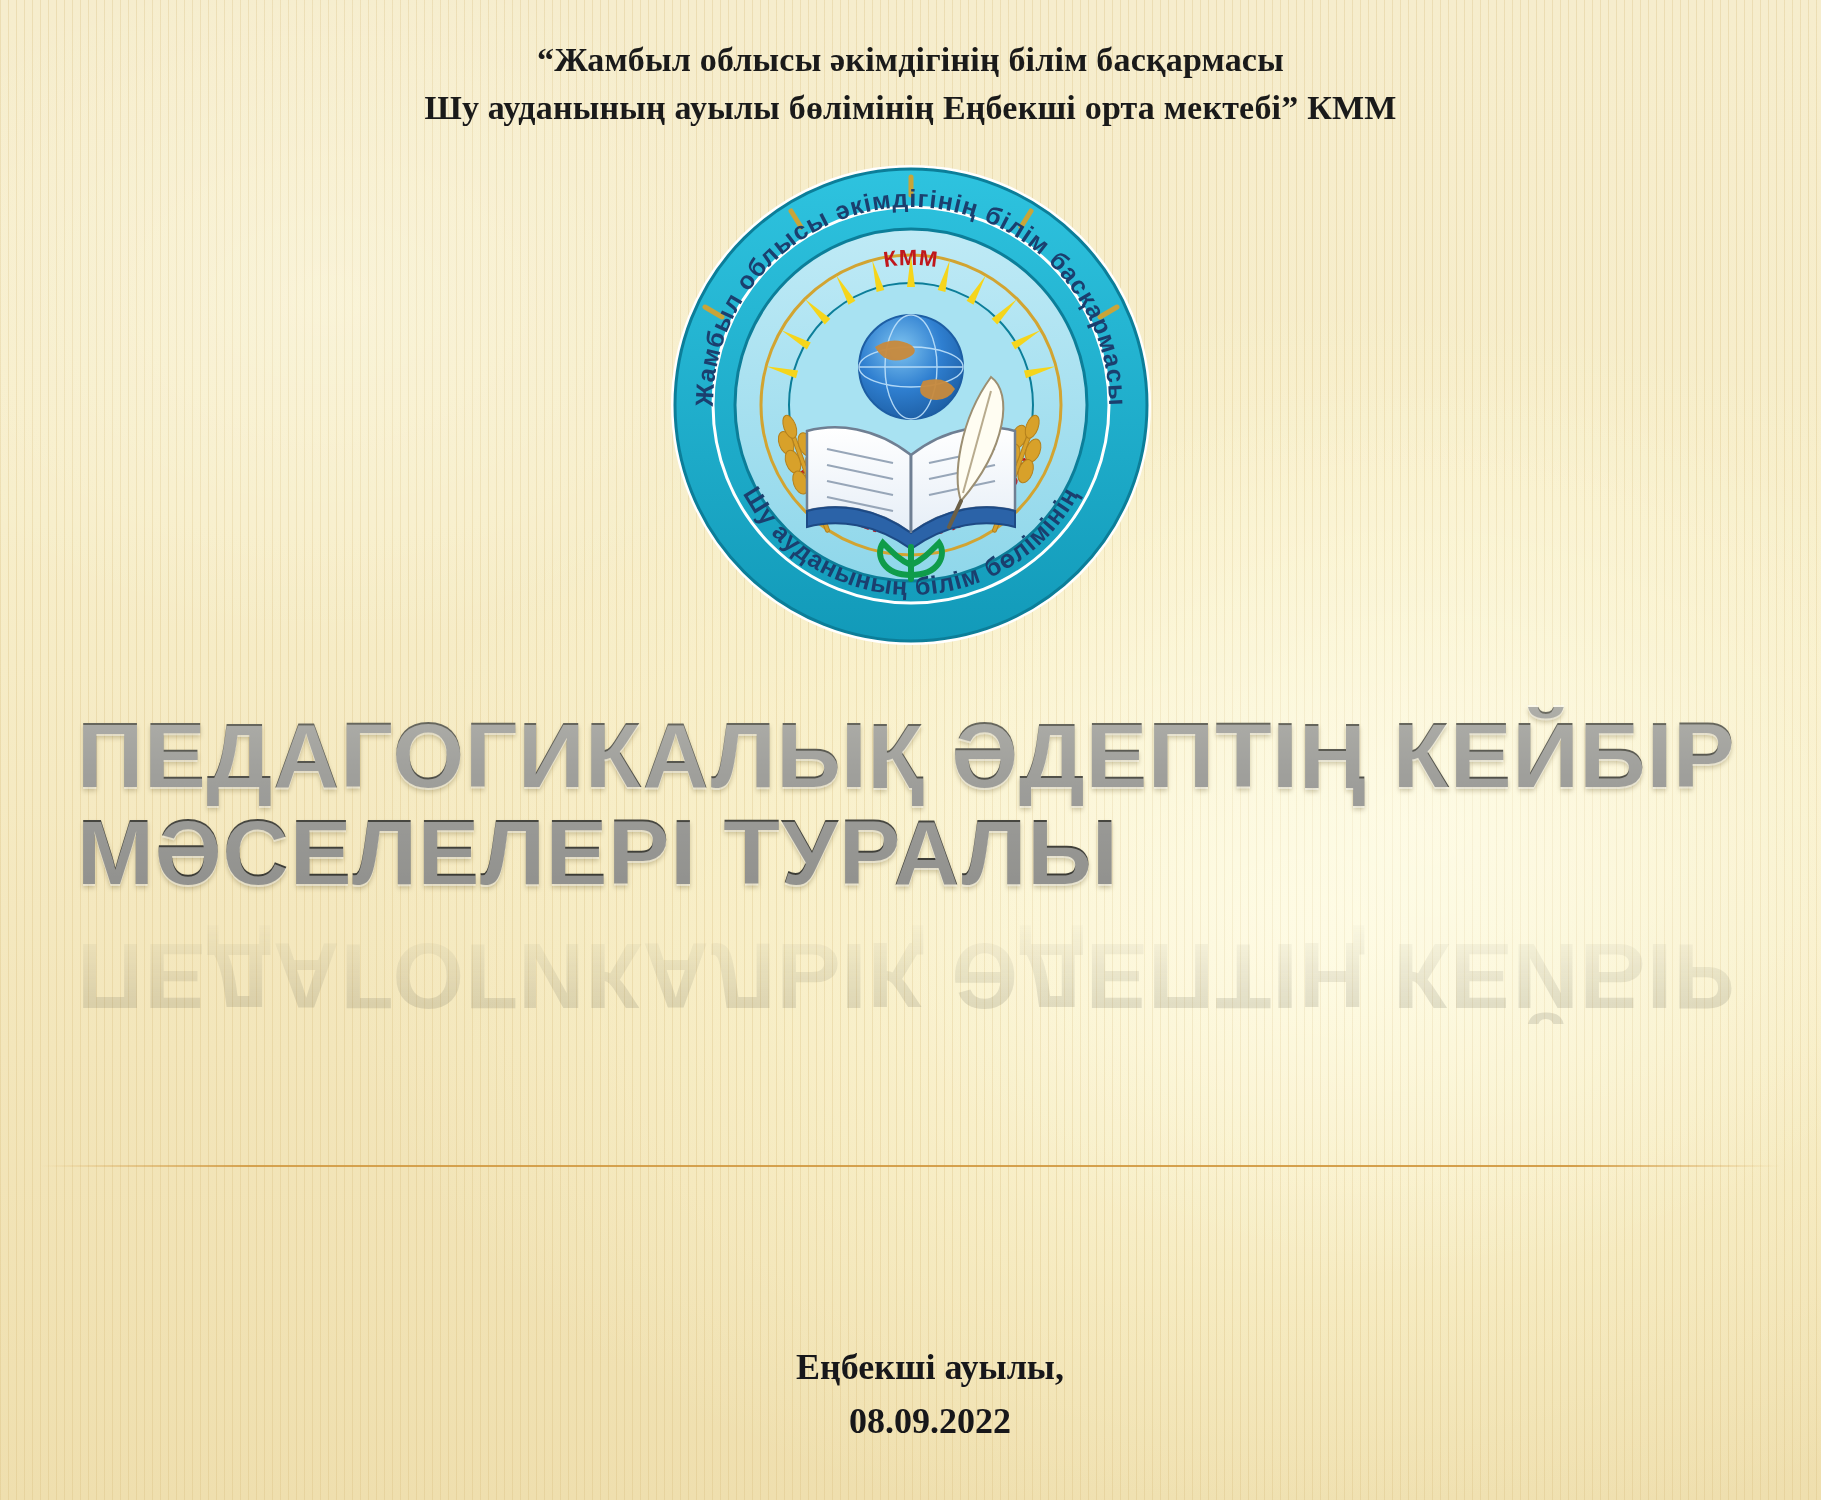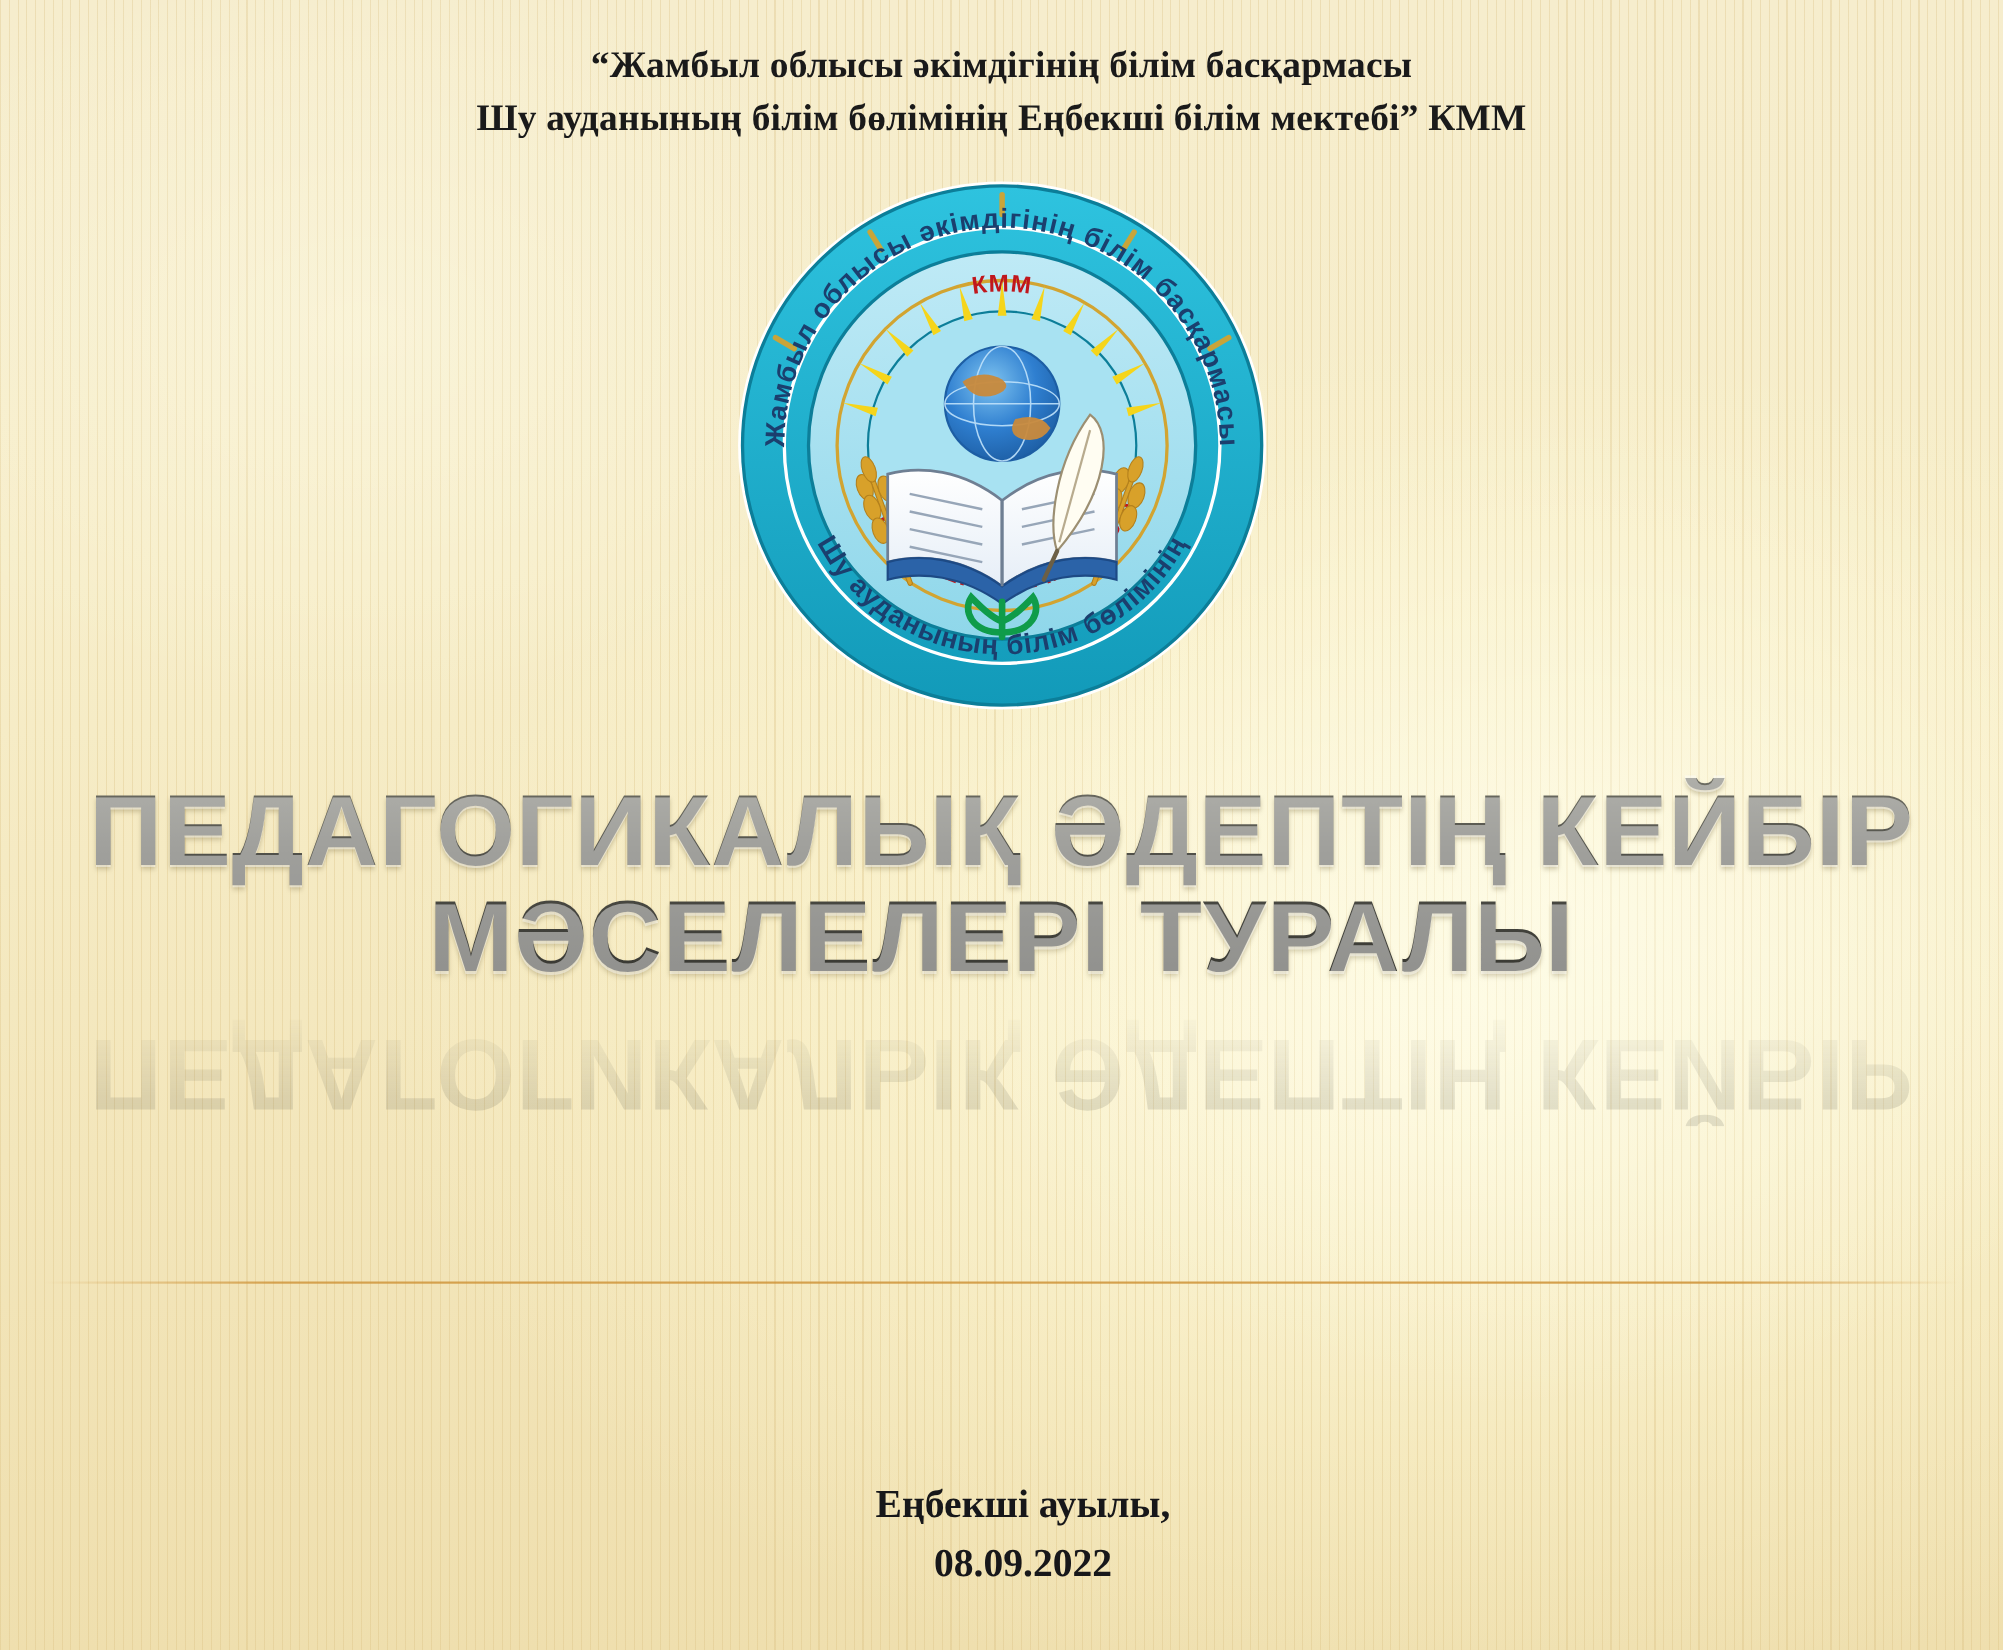--- a/index.html
+++ b/index.html
@@ -69,22 +69,23 @@
   }
   .emblem {
     width: 500px;
     height: 500px;
     display: block;
   }
 
   
   .title-block {
     margin-top: 52px;
-    text-align: center;
+    text-align: left;
     padding: 0 50px;
+    margin-left: 27px;
   }
   .title {
     font-family: "Liberation Sans", sans-serif;
     font-weight: bold;
     font-size: 92px;
     line-height: 1.06;
     letter-spacing: 1px;
     color: #4b4b46;
     text-transform: uppercase;
     background: linear-gradient(180deg, #6d6d63 0%, #51514a 35%, #3f3f39 75%, #35352f 100%);
@@ -136,21 +137,21 @@
   .footer .line { display: block; padding-left: 39px; }
 </style>
 </head>
 <body>
 
 <div class="slide">
   <div class="content">
 
     <div class="header">
       <span class="line">“Жамбыл облысы әкімдігінің білім басқармасы</span>
-      <span class="line">Шу ауданының білім бөлімінің Еңбекші білім мектебі” КММ</span>
+      <span class="line">Шу ауданының ауылы бөлімінің Еңбекші орта мектебі” КММ</span>
     </div>
 
     <div class="emblem-wrap">
       <svg class="emblem" viewBox="0 0 500 500" aria-hidden="true">
         <defs>
           <path id="arcTop" d="M 52 250 A 198 198 0 0 1 448 250"></path>
           <path id="arcBottom" d="M 60 250 A 190 190 0 0 0 440 250"></path>
           <path id="arcInnerTop" d="M 110 250 A 140 140 0 0 1 390 250"></path>
           <path id="arcInnerBottom" d="M 118 250 A 132 132 0 0 0 382 250"></path>
           <radialGradient id="globeGrad" cx="40%" cy="32%" r="72%">

